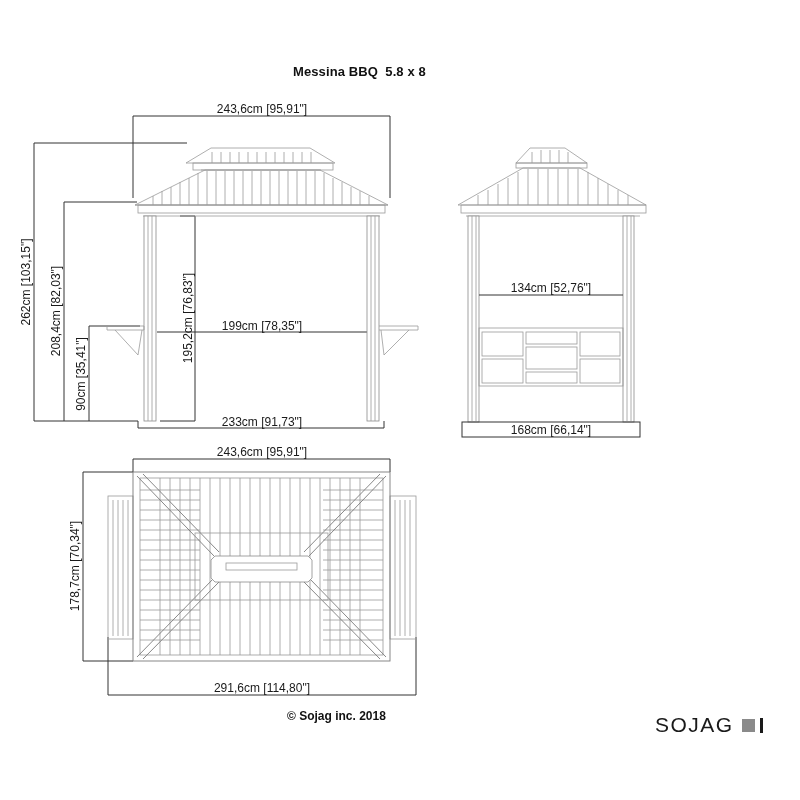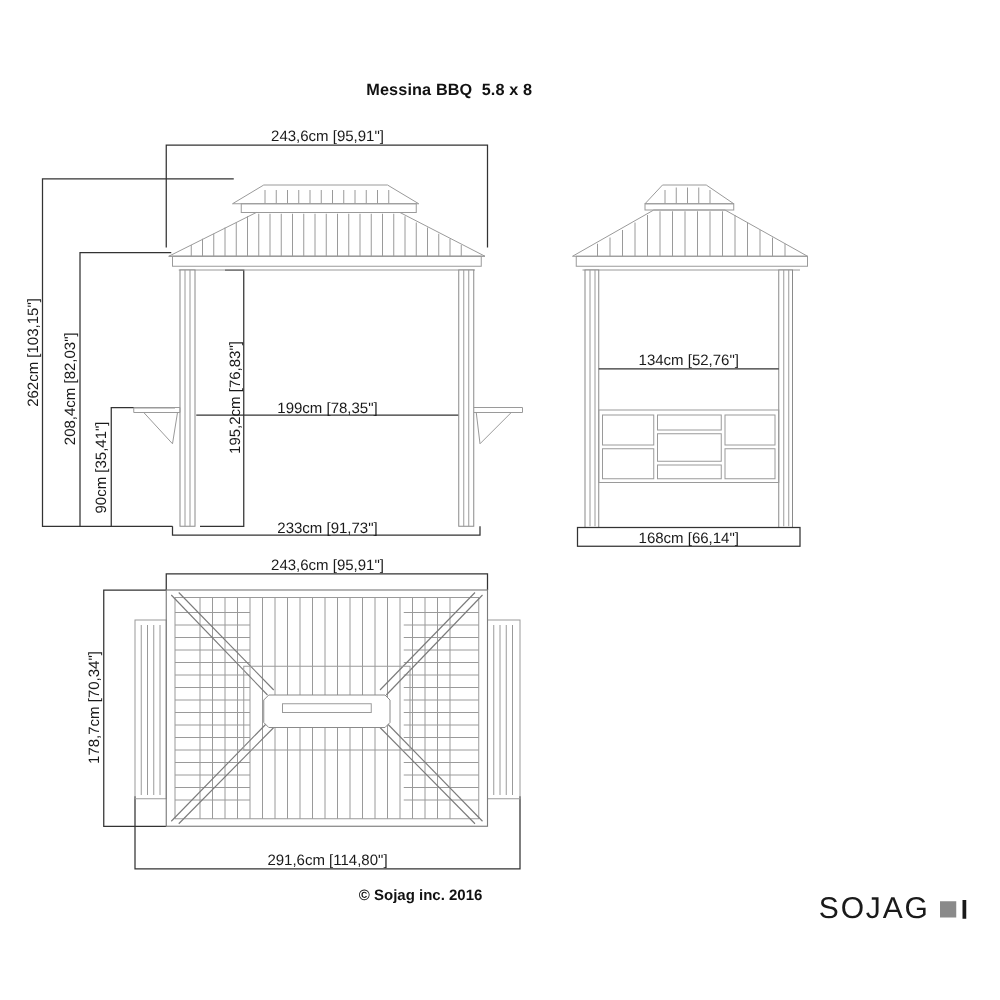--- a/index.html
+++ b/index.html
@@ -1,21 +1,21 @@
 <!DOCTYPE html>
 <html><head>
 <meta charset="utf-8">
 <style>
   html, body { margin: 0; padding: 0; background: #ffffff; }
   body { width: 800px; height: 800px; position: relative; overflow: hidden; font-family: "Liberation Sans", sans-serif; }
   svg { position: absolute; left: 0; top: 0; }
   .title { position: absolute; left: 273px; top: 64px; font-size: 13px; font-weight: bold; color: #111; white-space: pre; letter-spacing: 0.1px; margin-left: 20px; }
   .copyright { position: absolute; left: 287px; top: 709px; font-size: 12px; font-weight: bold; color: #111; }
   .logo { position: absolute; left: 655px; top: 713px; display: flex; align-items: center; }
-  .logo-text { font-size: 24px; font-weight: normal; color: #1a1a1a; letter-spacing: 1.5px; }
+  .logo-text { font-size: 21px; font-weight: normal; color: #1a1a1a; letter-spacing: 1.5px; }
   .logo-square { width: 13px; height: 13px; background: #8a8a8a; margin-left: 8px; }
   .logo-bar { width: 3px; height: 15px; background: #1a1a1a; margin-left: 5px; }
   .dim { font-family: "Liberation Sans", sans-serif; font-size: 12px; fill: #1a1a1a; }
   .dimline { stroke: #333; stroke-width: 1; fill: none; }
   .draw { stroke: #9a9a9a; stroke-width: 0.8; fill: none; }
   .drawd { stroke: #7a7a7a; stroke-width: 0.9; fill: none; }
   .post { fill: #ffffff; stroke: #8a8a8a; stroke-width: 0.8; }
 </style>
 </head>
 <body>
@@ -255,19 +255,19 @@
   <text class="dim" transform="translate(85,374) rotate(-90)" text-anchor="middle">90cm [35,41"]</text>
 
   <text class="dim" x="551" y="292" text-anchor="middle">134cm [52,76"]</text>
   <text class="dim" x="551" y="434" text-anchor="middle">168cm [66,14"]</text>
 
   <text class="dim" x="262" y="456" text-anchor="middle">243,6cm [95,91"]</text>
   <text class="dim" transform="translate(79,566) rotate(-90)" text-anchor="middle">178,7cm [70,34"]</text>
   <text class="dim" x="262" y="692" text-anchor="middle">291,6cm [114,80"]</text>
 </svg>
 
-<div class="copyright">© Sojag inc. 2016</div>
+<div class="copyright">© Sojag inc. 2018</div>
 
 <div class="logo">
   <span class="logo-text">SOJAG</span>
   <span class="logo-square"></span>
   <span class="logo-bar"></span>
 </div>
 
 </body></html>

